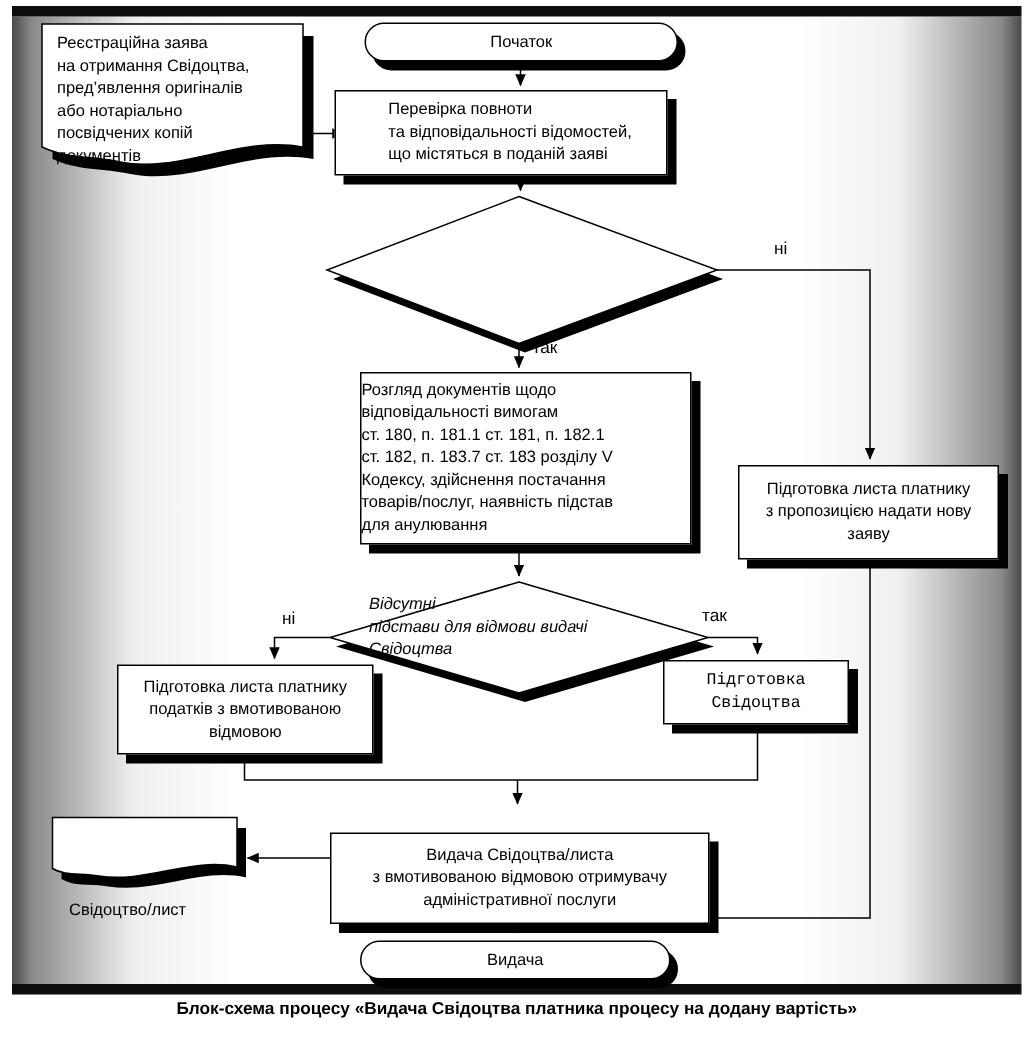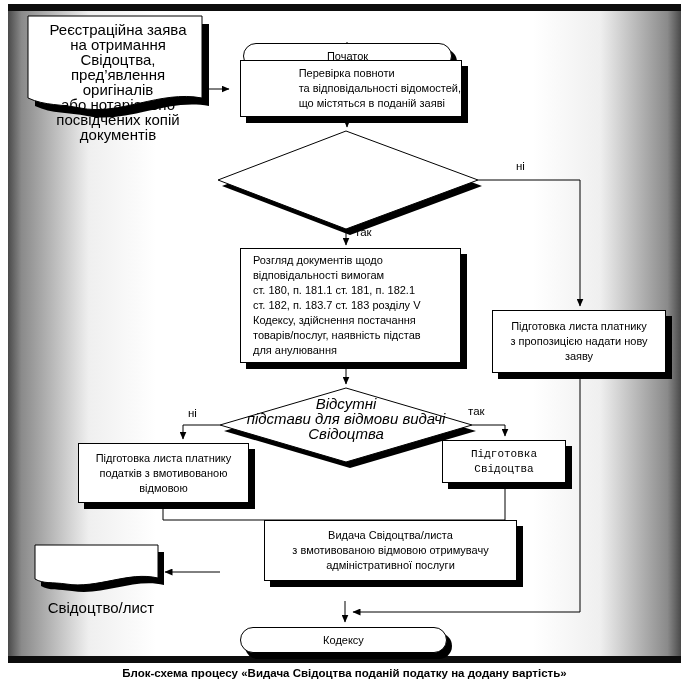--- a/index.html
+++ b/index.html
@@ -10,21 +10,21 @@
         background:linear-gradient(to right,#4a4a4a 0%,#8a8a8a 2%,#efefef 12%,#ffffff 22%,
                    #ffffff 78%,#efefef 88%,#8a8a8a 98%,#4a4a4a 100%);}
   svg.wires{position:absolute;left:0;top:0;}
   .rect{position:absolute;background:#fff;border:1px solid #000;box-shadow:6px 6px 0 #000;
         display:flex;align-items:center;justify-content:center;box-sizing:border-box;}
   .stadium{position:absolute;background:#fff;border:1px solid #000;border-radius:14px;
         box-shadow:5px 6px 0 #000;display:flex;align-items:center;justify-content:center;box-sizing:border-box;}
   .node-text{font-size:11px;line-height:15px;white-space:pre-line;}
   .ta-c{text-align:center;}
   .ta-l{text-align:left;}
-  .overlay-text{position:absolute;font-size:15px;line-height:15px;white-space:pre-line;text-align:center;}
+  .overlay-text{position:absolute;font-size:11px;line-height:15px;white-space:pre-line;text-align:left;}
   .edge-label{position:absolute;font-size:11.5px;line-height:13px;}
   .caption{position:absolute;left:0;top:667px;width:100%;text-align:center;
         font-size:11.5px;font-weight:bold;}
 </style>
 </head>
 <body>
 
 <div class="page">
 
   <div class="figure-frame"></div>
@@ -56,34 +56,34 @@
     <path d="M346,363 V384" stroke="#000" fill="none" marker-end="url(#arr)"></path>
     <path d="M220,425 H183 V439" stroke="#000" fill="none" marker-end="url(#arr)"></path>
     <path d="M472,425 H505 V436" stroke="#000" fill="none" marker-end="url(#arr)"></path>
     <path d="M163,503 V520 H505 V483" stroke="#000" fill="none"></path>
     <path d="M345,520 V536" stroke="#000" fill="none" marker-end="url(#arr)"></path>
     <path d="M345,601 V622" stroke="#000" fill="none" marker-end="url(#arr)"></path>
     <path d="M580,373 V612 H353" stroke="#000" fill="none" marker-end="url(#arr)"></path>
     <path d="M220,572 H165" stroke="#000" fill="none" marker-end="url(#arr)"></path>
   </svg>
 
-  <div class="stadium" style="left:243px;top:15px;width:209px;height:26px;margin-top:28px;">
+  <div class="stadium" style="left:243px;top:15px;width:209px;height:26px;">
     <div class="node-text ta-c">Початок</div>
   </div>
   <div class="stadium" style="left:240px;top:627px;width:207px;height:26px;">
-    <div class="node-text ta-c">Кодексу</div>
+    <div class="node-text ta-c">Видача</div>
   </div>
 
-  <div class="rect" style="left:240px;top:60px;width:222px;height:57px;justify-content:flex-end;padding-left:12px;">
+  <div class="rect" style="left:223px;top:60px;width:222px;height:57px;justify-content:center;padding-left:12px;">
     <div class="node-text ta-l">Перевірка повноти
 та відповідальності відомостей,
 що містяться в поданій заяві</div>
   </div>
 
-  <div class="rect" style="left:240px;top:248px;width:221px;height:115px;justify-content:flex-start;padding-left:12px;">
+  <div class="rect" style="left:240px;top:248px;width:221px;height:115px;justify-content:flex-start;">
     <div class="node-text ta-l">Розгляд документів щодо
 відповідальності вимогам
 ст. 180, п. 181.1 ст. 181, п. 182.1
 ст. 182, п. 183.7 ст. 183 розділу V
 Кодексу, здійснення постачання
 товарів/послуг, наявність підстав
 для анулювання</div>
   </div>
 
   <div class="rect" style="left:492px;top:310px;width:174px;height:63px;">
@@ -96,21 +96,21 @@
     <div class="node-text ta-c">Підготовка листа платнику
 податків з вмотивованою
 відмовою</div>
   </div>
 
   <div class="rect" style="left:442px;top:440px;width:124px;height:43px;font-family:Liberation Mono, monospace;">
     <div class="node-text ta-c">Підготовка
 Свідоцтва</div>
   </div>
 
-  <div class="rect" style="left:220px;top:520px;width:253px;height:61px;margin-left:44px;">
+  <div class="rect" style="left:220px;top:555px;width:253px;height:61px;">
     <div class="node-text ta-c">Видача Свідоцтва/листа
 з вмотивованою відмовою отримувачу
 адміністративної послуги</div>
   </div>
 
   <div class="overlay-text ta-l" style="left:38px;top:22px;width:160px;">Реєстраційна заява
 на отримання Свідоцтва,
 пред’явлення оригіналів
 або нотаріально
 посвідчених копій
@@ -121,15 +121,15 @@
 підстави для відмови видачі
 Свідоцтва</div>
 
   <div class="overlay-text ta-l" style="left:46px;top:552px;width:110px;margin-top:48px;">Свідоцтво/лист</div>
 
   <div class="edge-label" style="left:516px;top:160px;">ні</div>
   <div class="edge-label" style="left:355px;top:226px;">так</div>
   <div class="edge-label" style="left:188px;top:407px;">ні</div>
   <div class="edge-label" style="left:468px;top:405px;">так</div>
 
-  <div class="caption">Блок-схема процесу «Видача Свідоцтва поданій податку на додану вартість»</div>
+  <div class="caption">Блок-схема процесу «Видача Свідоцтва платника процесу на додану вартість»</div>
 
 </div>
 
 </body></html>

